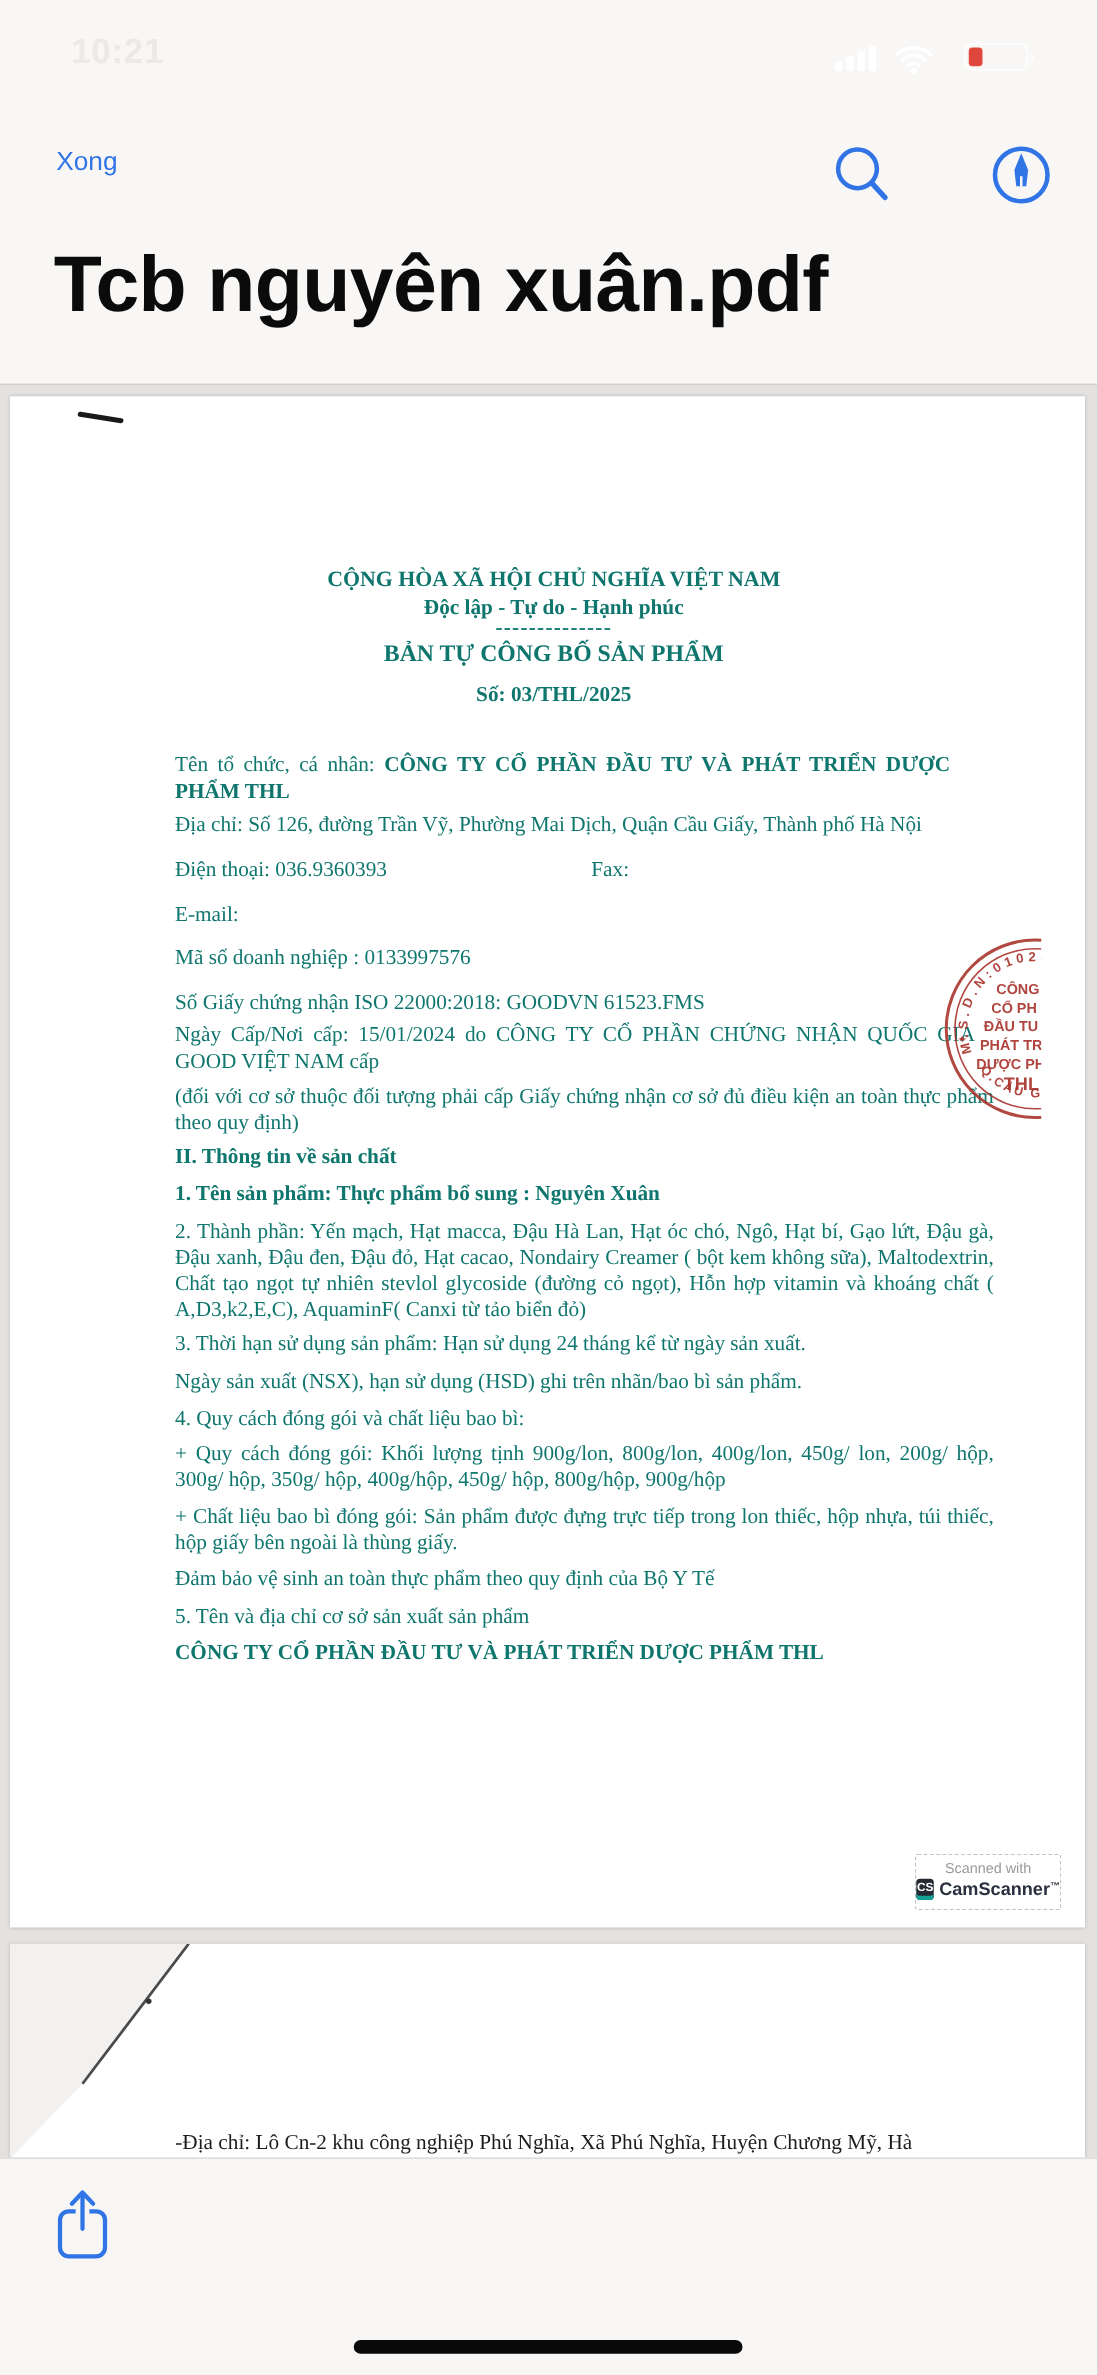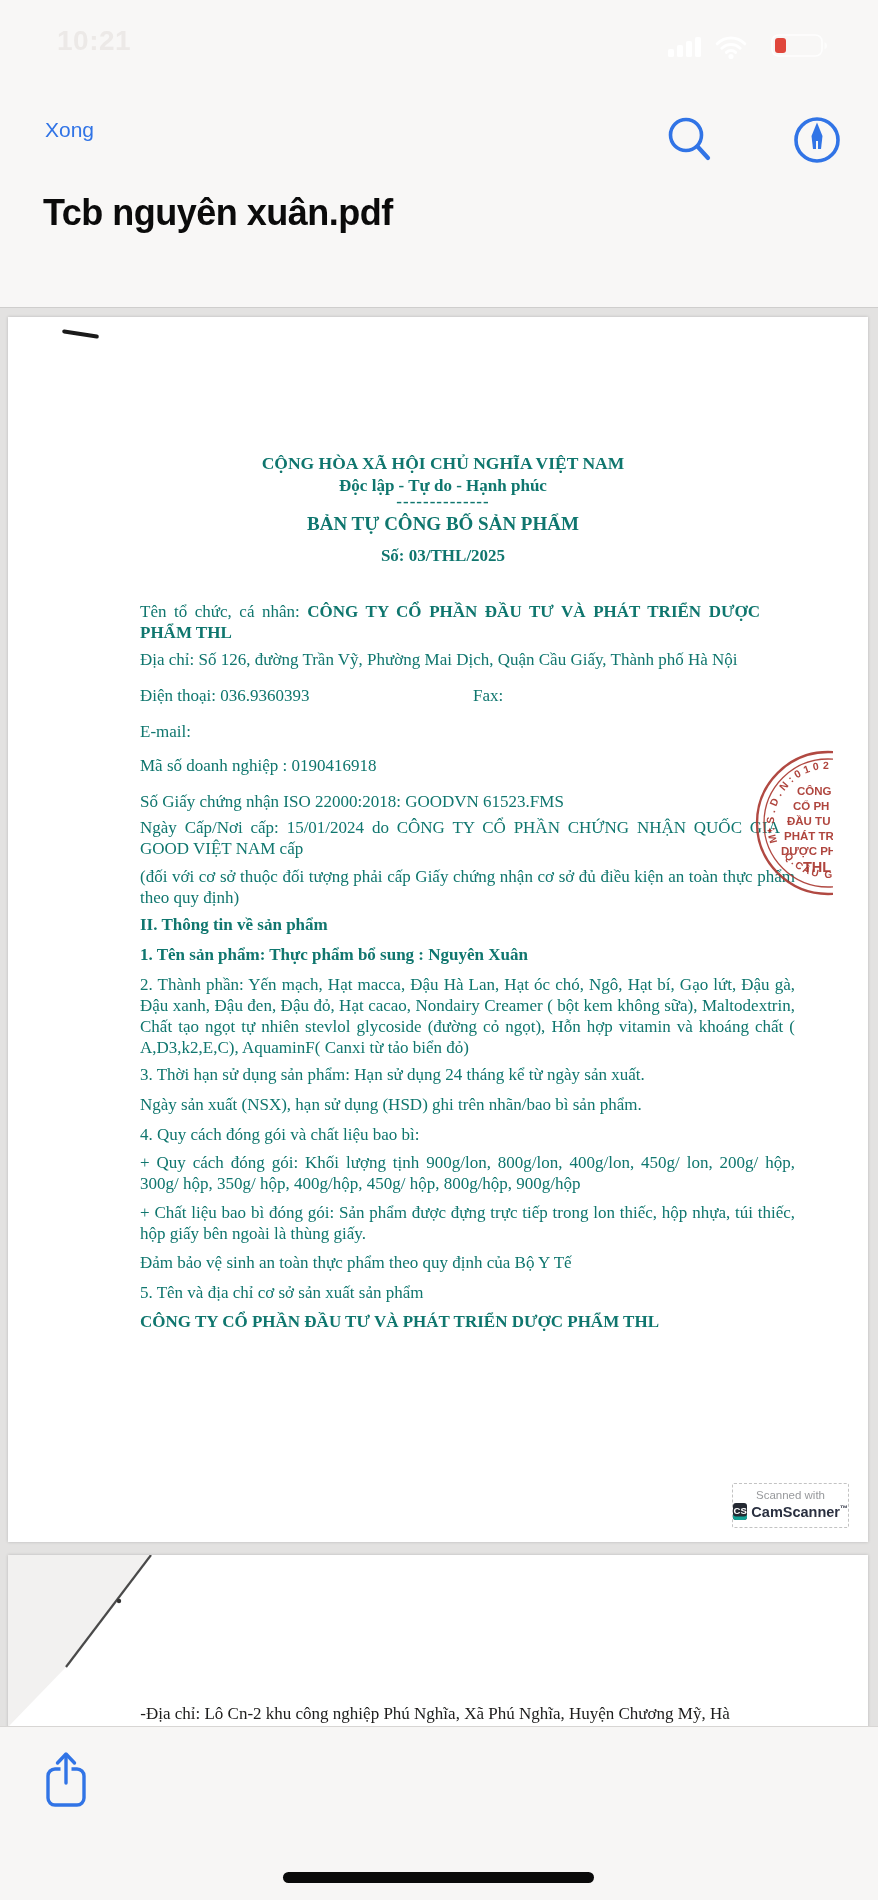--- a/index.html
+++ b/index.html
@@ -8,21 +8,21 @@
 
   
   .time { position:absolute; left:57px; top:25px; font-size:28px; font-weight:600; color:#ECE9E7; letter-spacing:.5px; }
   .sb-icons { position:absolute; top:30px; left:664px; }
 
   
   .done-btn { position:absolute; left:45px; top:118px; font-size:21px; color:#3174E6; cursor:pointer; }
   .nav-icon { position:absolute; cursor:pointer; }
 
   
-  .file-title { position:absolute; left:43px; top:192px; font-size:36px; font-weight:700; color:#0B0B0B; letter-spacing:-.5px; white-space:nowrap; }
+  .file-title { position:absolute; left:43px; top:192px; font-size:63px; font-weight:700; color:#0B0B0B; letter-spacing:-.5px; white-space:nowrap; }
 
   
   .viewer { position:absolute; left:0; top:307px; width:878px; height:1419px; background:#E3E2E1; border-top:1px solid #CFCECD; }
   .page { position:absolute; left:8px; width:860px; background:#FFFFFF; box-shadow:0 0 3px rgba(0,0,0,.18); overflow:hidden; }
   .page1 { top:9px; height:1225px; }
   .page2 { top:1247px; height:220px; }
 
   
   .p { position:absolute; left:132px; width:655px; font-family:"Liberation Serif","DejaVu Serif",serif; font-size:17px; line-height:21px; color:#0f766e; text-align:justify; }
   .b { font-weight:700; }
@@ -100,26 +100,26 @@
       <div class="p center b" style="top:228px;">Số: 03/THL/2025</div>
 
 
       <div class="p" style="top:284px;width:620px;"><span>Tên tổ chức, cá nhân: </span><span class="b">CÔNG TY CỔ PHẦN ĐẦU TƯ VÀ PHÁT TRIỂN DƯỢC PHẨM THL</span></div>
 
       <div class="p" style="top:332px;">Địa chỉ: Số 126, đường Trần Vỹ, Phường Mai Dịch, Quận Cầu Giấy, Thành phố Hà Nội</div>
 
       <div class="p" style="top:368px;"><span>Điện thoại: 036.9360393</span><span class="fax-span">Fax:</span></div>
 
       <div class="p" style="top:404px;">E-mail:</div>
-      <div class="p" style="top:438px;">Mã số doanh nghiệp : 0190416918</div>
+      <div class="p" style="top:438px;">Mã số doanh nghiệp : 0133997576</div>
       <div class="p" style="top:474px;">Số Giấy chứng nhận ISO 22000:2018: GOODVN 61523.FMS</div>
       <div class="p" style="top:500px;width:640px;">Ngày Cấp/Nơi cấp: 15/01/2024 do CÔNG TY CỔ PHẦN CHỨNG NHẬN QUỐC GIA GOOD VIỆT NAM cấp</div>
       <div class="p" style="top:549px;">(đối với cơ sở thuộc đối tượng phải cấp Giấy chứng nhận cơ sở đủ điều kiện an toàn thực phẩm theo quy định)</div>
 
-      <div class="p b" style="top:597px;">II. Thông tin về sản phẩm</div>
+      <div class="p b" style="top:597px;">II. Thông tin về sản chất</div>
       <div class="p b" style="top:627px;">1. Tên sản phẩm: Thực phẩm bổ sung : Nguyên Xuân</div>
       <div class="p" style="top:657px;">2. Thành phần: Yến mạch, Hạt macca, Đậu Hà Lan, Hạt óc chó, Ngô, Hạt bí, Gạo lứt, Đậu gà, Đậu xanh, Đậu đen, Đậu đỏ, Hạt cacao, Nondairy Creamer ( bột kem không sữa), Maltodextrin, Chất tạo ngọt tự nhiên stevlol glycoside (đường cỏ ngọt), Hỗn hợp vitamin và khoáng chất ( A,D3,k2,E,C), AquaminF( Canxi từ tảo biển đỏ)</div>
       <div class="p" style="top:747px;">3. Thời hạn sử dụng sản phẩm: Hạn sử dụng 24 tháng kể từ ngày sản xuất.</div>
       <div class="p" style="top:777px;">Ngày sản xuất (NSX), hạn sử dụng (HSD) ghi trên nhãn/bao bì sản phẩm.</div>
       <div class="p" style="top:807px;">4. Quy cách đóng gói và chất liệu bao bì:</div>
       <div class="p" style="top:835px;">+ Quy cách đóng gói: Khối lượng tịnh 900g/lon, 800g/lon, 400g/lon, 450g/ lon, 200g/ hộp, 300g/ hộp, 350g/ hộp, 400g/hộp, 450g/ hộp, 800g/hộp, 900g/hộp</div>
       <div class="p" style="top:885px;">+ Chất liệu bao bì đóng gói: Sản phẩm được đựng trực tiếp trong lon thiếc, hộp nhựa, túi thiếc, hộp giấy bên ngoài là thùng giấy.</div>
       <div class="p" style="top:935px;">Đảm bảo vệ sinh an toàn thực phẩm theo quy định của Bộ Y Tế</div>
       <div class="p" style="top:965px;">5. Tên và địa chỉ cơ sở sản xuất sản phẩm</div>
       <div class="p b" style="top:994px;">CÔNG TY CỔ PHẦN ĐẦU TƯ VÀ PHÁT TRIỂN DƯỢC PHẨM THL</div>

